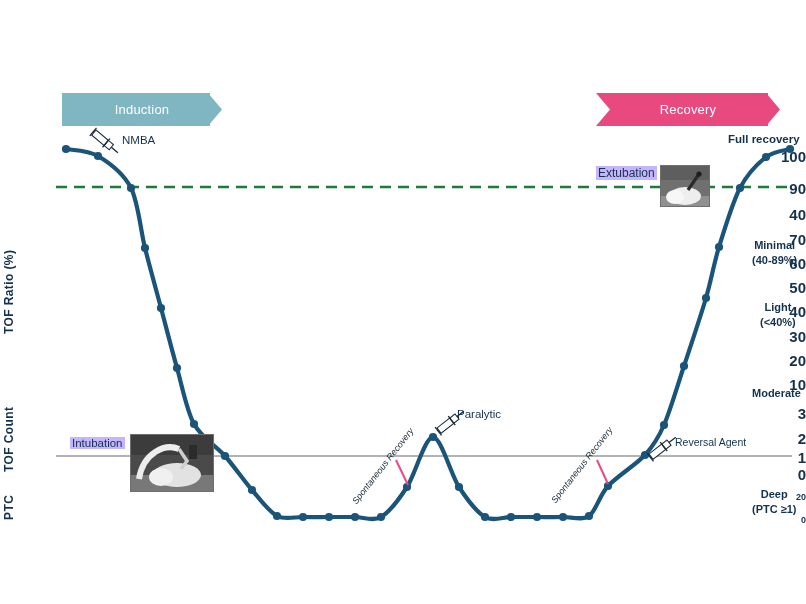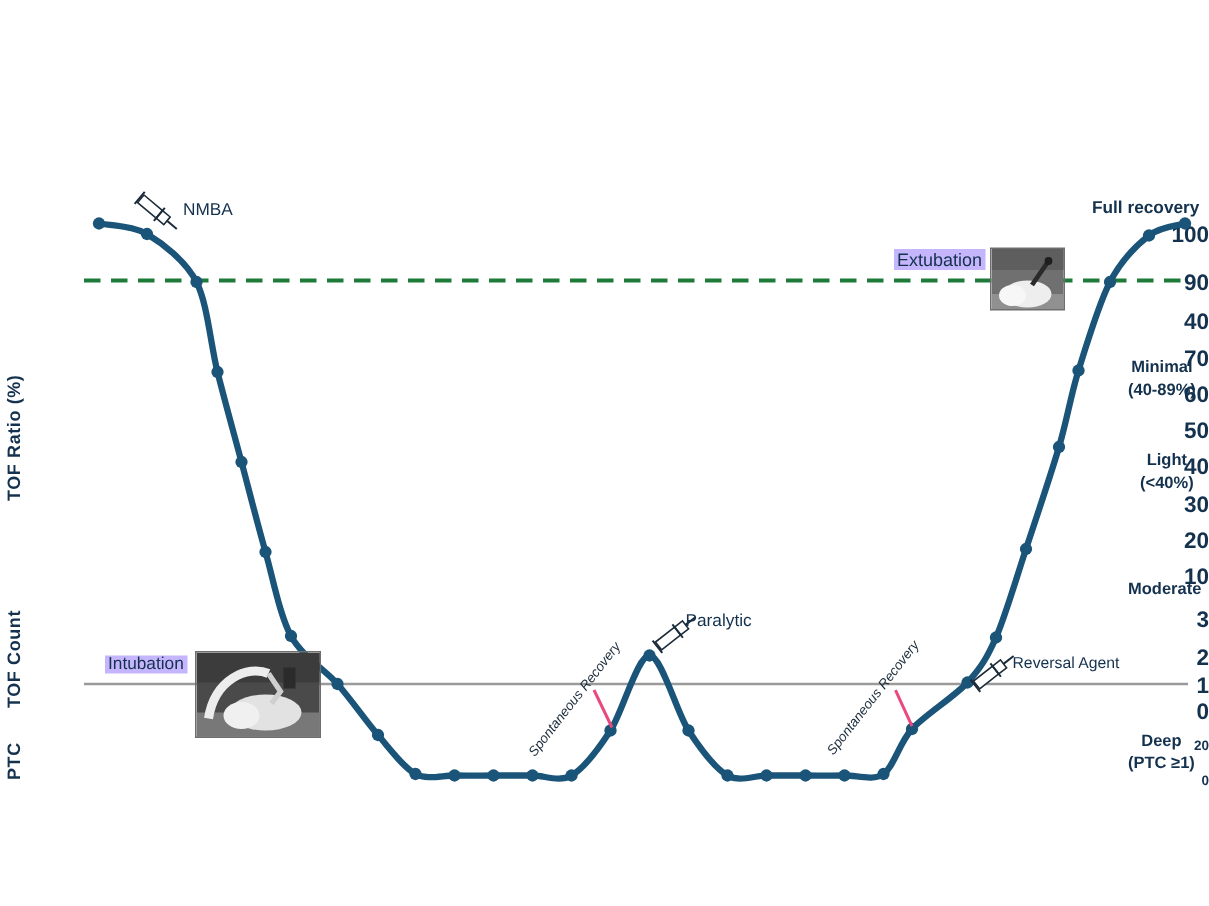--- a/index.html
+++ b/index.html
@@ -40,20 +40,31 @@
             transform:rotate(-52deg);transform-origin:left bottom;font-style:italic;}
   .photo{position:absolute;border:1px solid #6e6e6e;box-sizing:border-box;
          overflow:hidden;}
   .topname{position:absolute;font-size:11.5px;font-weight:bold;color:#14314e;
            white-space:nowrap;}
 </style>
 </head>
 <body>
 
 <div id="phase-banner">
+  <div class="phase" id="ph0" style="left:0px;width:160px;">
+    <div class="body" style="background: rgb(127, 182, 194);"></div>
+    <div class="tip" style="background: rgb(127, 182, 194);"></div>
+    <span>Induction</span>
+  </div>
+  <div class="phase" id="ph2" style="left:534px;width:184px;">
+    <div class="body" style="background: rgb(232, 73, 127);"></div>
+    <div class="tip" style="background: rgb(232, 73, 127);"></div>
+    <div class="notch"></div>
+    <span>Recovery</span>
+  </div>
 </div>
 
 <div>
   <div class="axisgroup" style="top:228px;height:106px;">TOF Ratio (%)</div>
   <div class="axisgroup" style="top:400px;height:72px;">TOF Count</div>
   <div class="axisgroup" style="top:480px;height:40px;">PTC</div>
 
   <div class="ytick" style="top:149px;">100</div>
   <div class="ytick" style="top:181px;">90</div>
   <div class="ytick" style="top:207px;">40</div>

